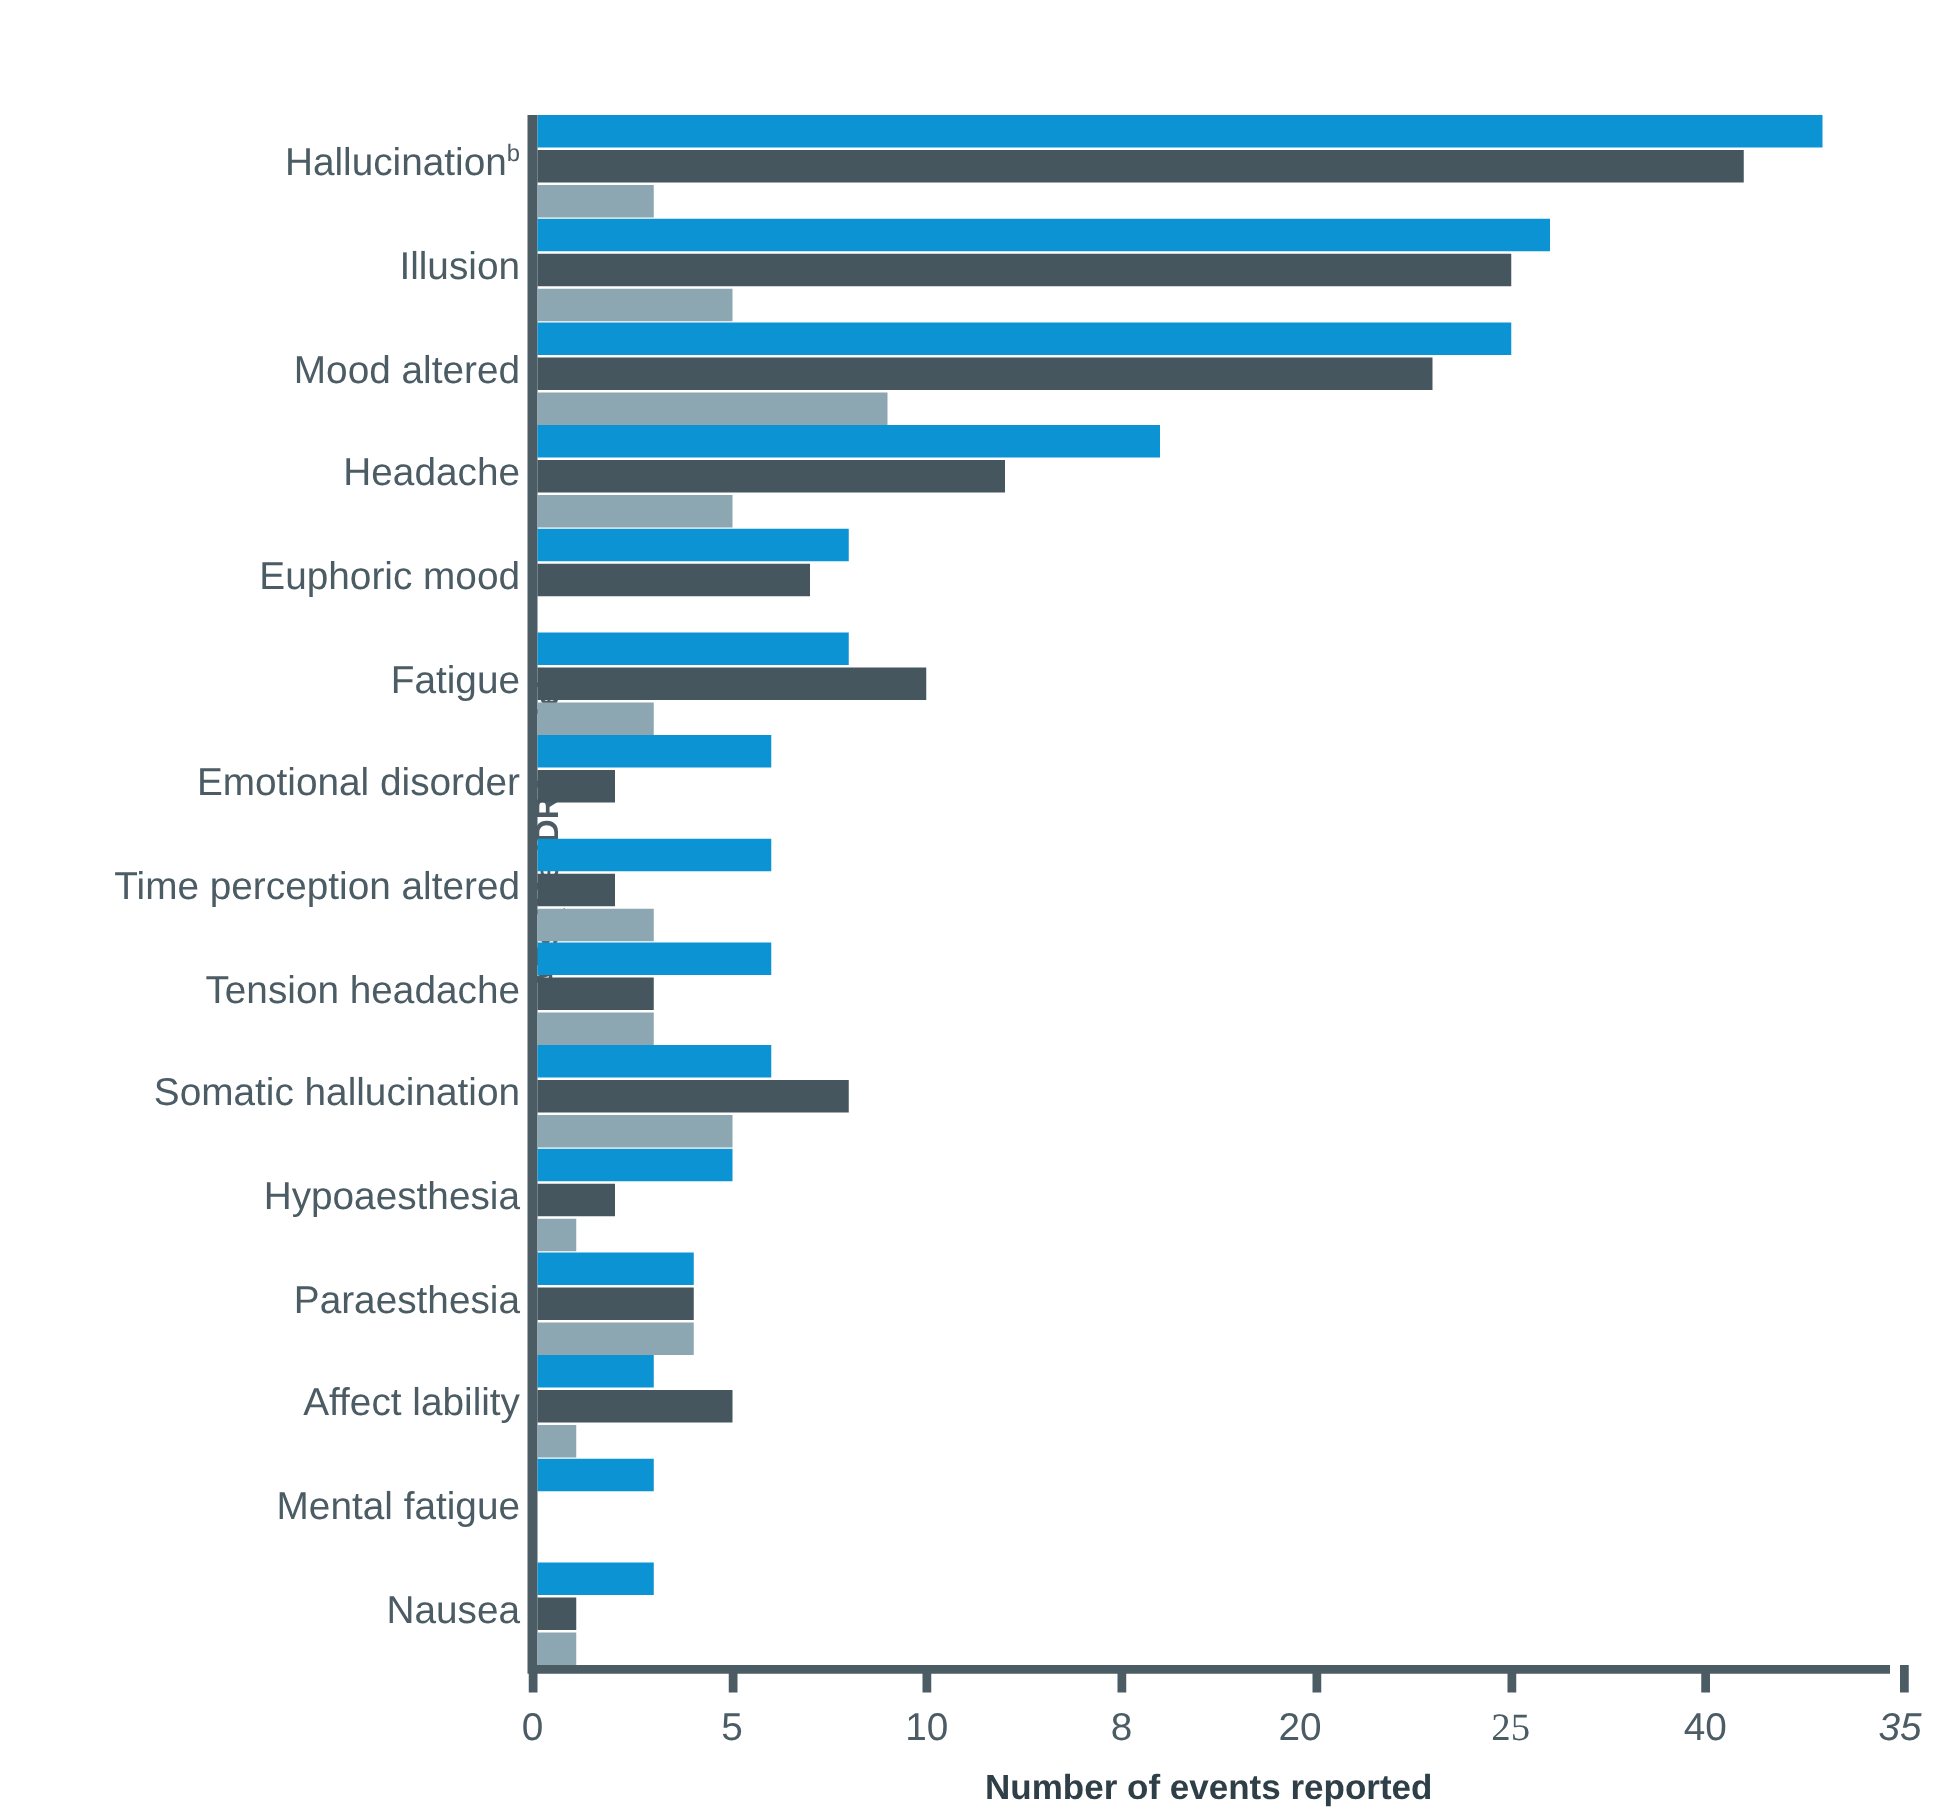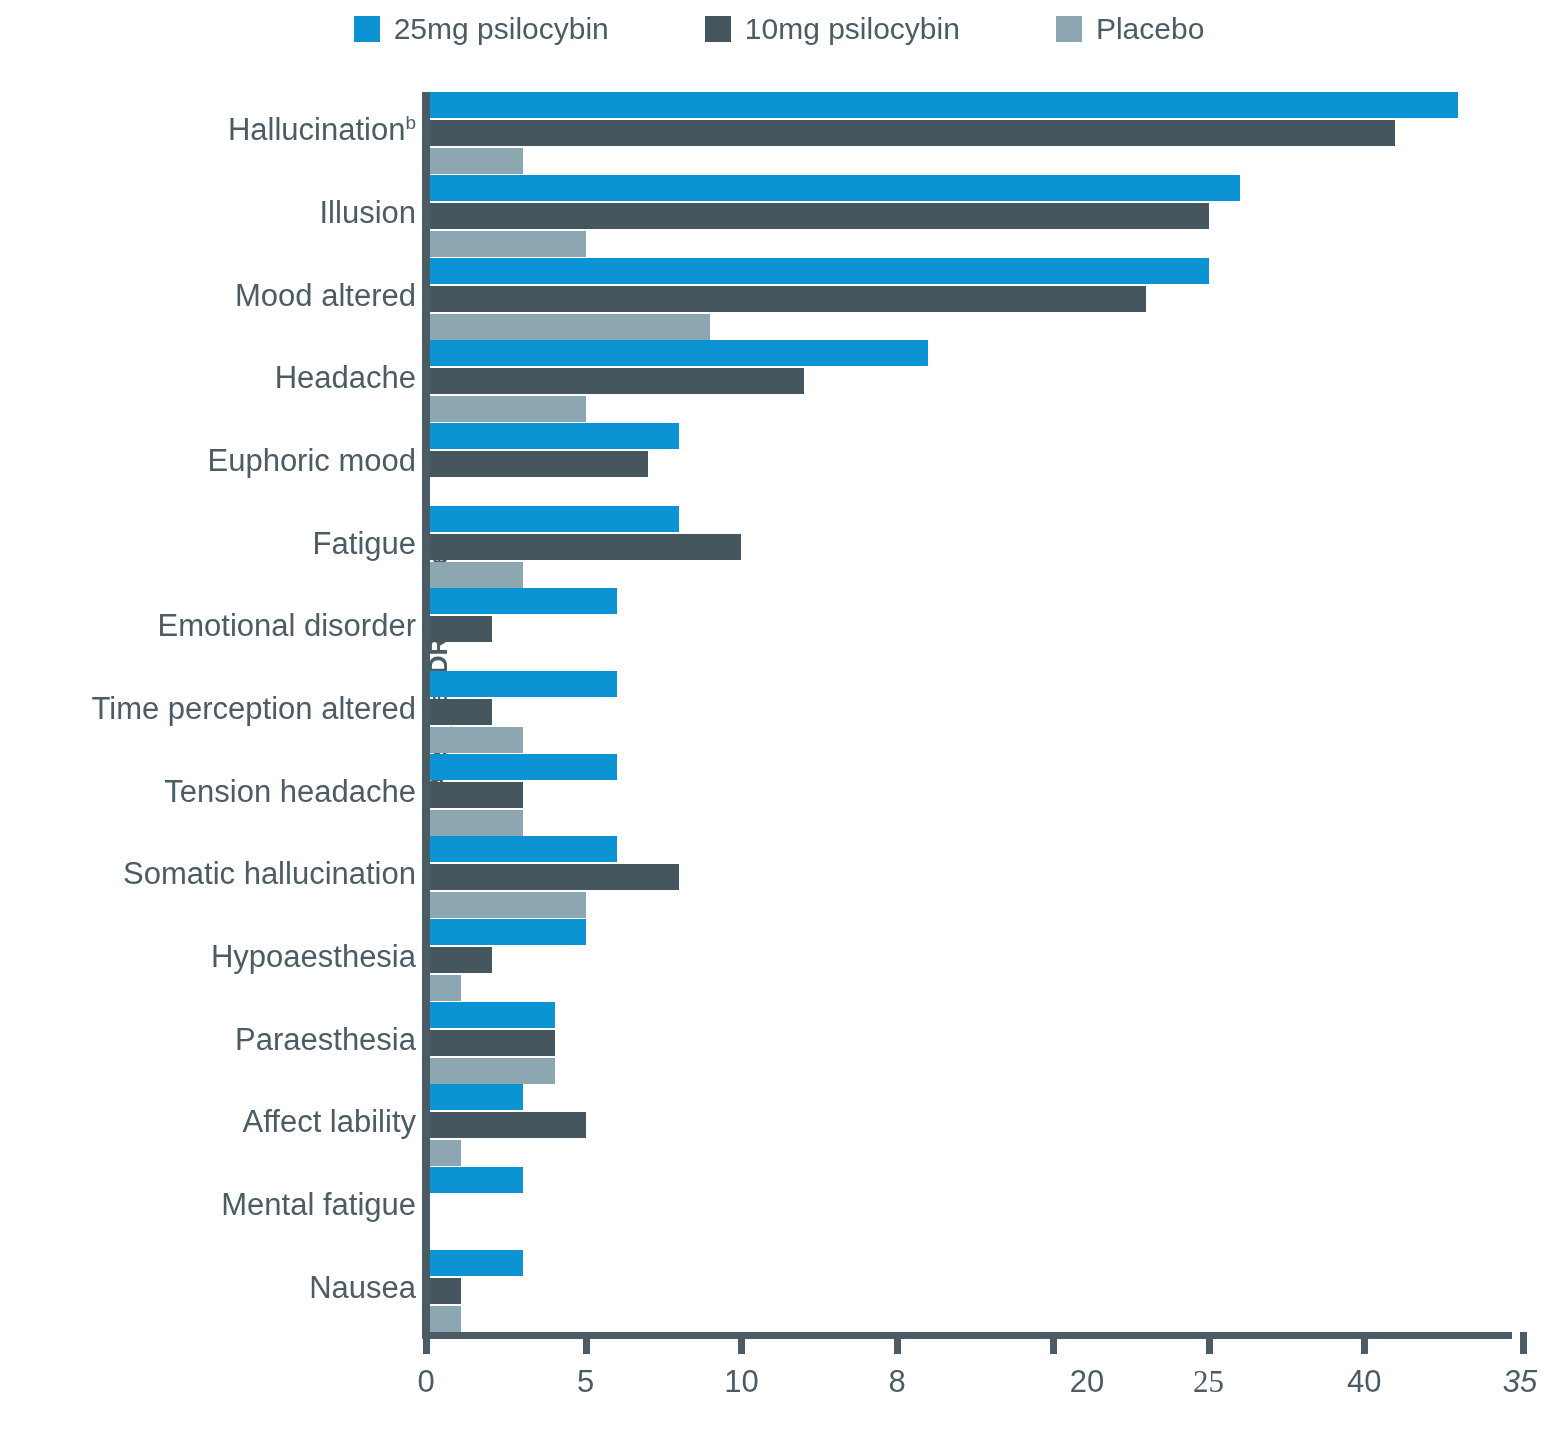--- a/index.html
+++ b/index.html
@@ -70,39 +70,26 @@
   .x-title{
     position:absolute;left:-8px;top:1322px;width:1090px;text-align:center;
     font-size:28px;font-weight:bold;color:#2f3f48;
   }
 </style>
 </head>
 <body>
 
 <div class="figure">
 
-  <div class="legend" id="legend">
-      <div class="legend-item">
-        <span class="legend-swatch" style="background: rgb(11, 147, 211);"></span>
-        <span class="legend-label">25mg psilocybin</span>
-      </div>
-      <div class="legend-item">
-        <span class="legend-swatch" style="background: rgb(70, 86, 94);"></span>
-        <span class="legend-label">10mg psilocybin</span>
-      </div>
-      <div class="legend-item">
-        <span class="legend-swatch" style="background: rgb(140, 166, 178);"></span>
-        <span class="legend-label">Placebo</span>
-      </div>
-    </div>
 
   <div class="plot" id="plot">
     <div class="y-axis-line"></div>
     <div class="x-axis-line"></div>
     <div class="y-title">AEs (MedDRA code)</div>
+    <div class="x-title">Number of events reported</div>
   <div class="group" style="top: 0.333333px; height: 82px;">
         <div class="bar s0" title="25mg psilocybin: 33" style="width: 1027.71px; background: rgb(11, 147, 211);"></div>
         <div class="bar s1" title="10mg psilocybin: 31" style="width: 965.429px; background: rgb(70, 86, 94);"></div>
         <div class="bar s2" title="Placebo: 3" style="width: 93.4286px; background: rgb(140, 166, 178);"></div>
       </div>
       <div class="cat-label" style="top: 20.3333px;">Hallucination<sup>b</sup></div>
       <div class="group" style="top: 83px; height: 82px;">
         <div class="bar s0" title="25mg psilocybin: 26" style="width: 809.714px; background: rgb(11, 147, 211);"></div>
         <div class="bar s1" title="10mg psilocybin: 25" style="width: 778.571px; background: rgb(70, 86, 94);"></div>
         <div class="bar s2" title="Placebo: 5" style="width: 155.714px; background: rgb(140, 166, 178);"></div>
@@ -184,21 +171,21 @@
       <div class="cat-label" style="top: 1177.67px;">Nausea</div>
       <div class="x-tick" style="left: -7px;"></div>
       <div class="x-tick-label" style="left: -4px;">0</div>
       <div class="x-tick" style="left: 152.714px;"></div>
       <div class="x-tick-label" style="left: 155.714px;">5</div>
       <div class="x-tick" style="left: 308.429px;"></div>
       <div class="x-tick-label" style="left: 311.429px;">10</div>
       <div class="x-tick" style="left: 464.143px;"></div>
       <div class="x-tick-label" style="left: 467.143px;">8</div>
       <div class="x-tick" style="left: 619.857px;"></div>
-      <div class="x-tick-label" style="left: 657px;">20</div>
+      <div class="x-tick-label" style="left: 610px;">20</div>
       <div class="x-tick" style="left: 775.571px;"></div>
       <div class="x-tick-label" style="left: 778.571px; font-family: Liberation Serif, serif;">25</div>
       <div class="x-tick" style="left: 931.286px;"></div>
       <div class="x-tick-label" style="left: 934.286px;">40</div>
       <div class="x-tick" style="left: 1090px;"></div>
       <div class="x-tick-label" style="left: 1090px; font-style: italic;">35</div>
     </div>
 
 </div>
 

